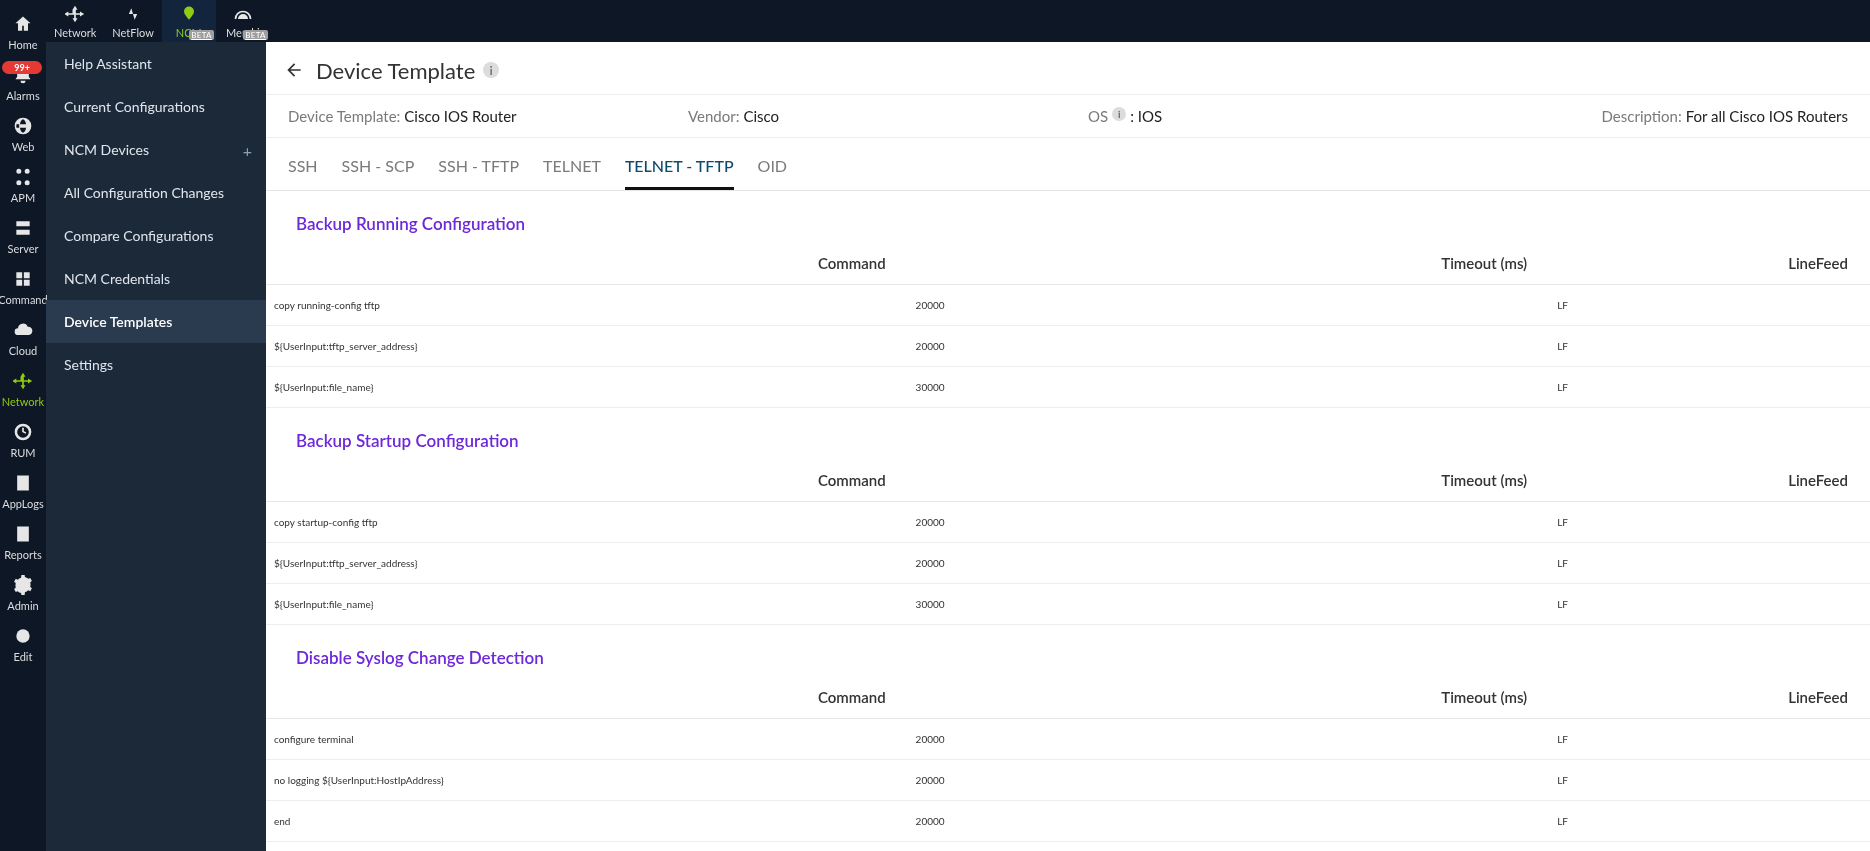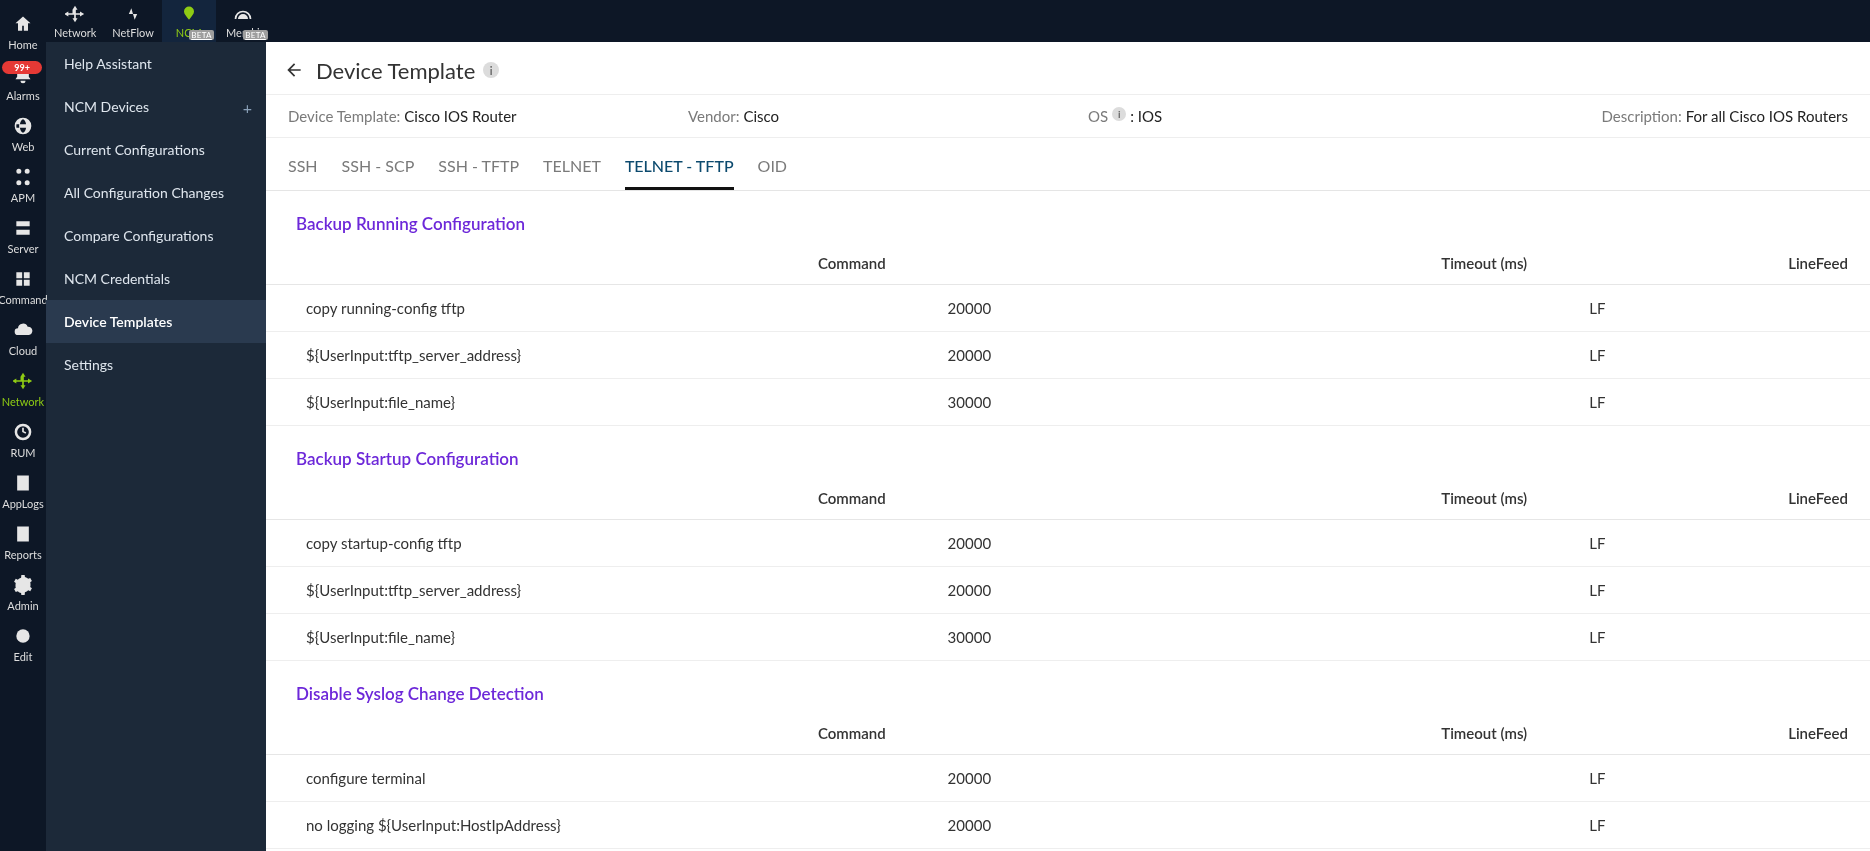--- a/index.html
+++ b/index.html
@@ -52,21 +52,21 @@
 
   .tabs { display:flex; gap:24px; padding: 18px 22px 0; font-size:16px; color:#7a7a7a; border-bottom:1px solid #e5e5e5; }
   .tab { padding-bottom:12px; cursor:pointer; }
   .tab.active { color:#0c4a6e; border-bottom:3px solid #111; font-weight:500; }
 
   .section { margin-top:22px; }
   .section-title { font-size:17px; font-weight:600; padding:0 30px 8px; color:#6d28d9; }
 
   .tbl { width:100%; border-collapse:collapse; }
   .tbl th { text-align:right; font-weight:600; font-size:15px; padding:12px 22px; border-bottom:1px solid #e6e6e6; background:#fafafa00; }
-  .tbl td { text-align:left; font-size:15px; padding:14px 40px; border-bottom:1px solid #eee; color:#333; }
+  .tbl td { text-align:left; font-size:10px; padding:14px 8px; border-bottom:1px solid #eee; color:#333; }
   .col-cmd { width:40%; }
   .col-timeout { width:40%; }
   .col-lf { width:20%; }
 </style>
 </head>
 <body>
 
 <div class="app">
   <div class="rail" id="rail">
       <div class="rail-item">
@@ -176,22 +176,22 @@
             <path d="M6 18a6 6 0 0112 0H6zm-2 0a8 8 0 0116 0h2A10 10 0 002 18h2z"></path>
           </svg>
           <span class="top-tab-label">Meraki</span>
           <span class="beta-tag">BETA</span>
         </div>
       </div>
 
     <div style="display:flex; flex:1; overflow:hidden;">
       <div class="sidebar" id="sidebar">
           <div class="sidebar-item"><span>Help Assistant</span></div>
+          <div class="sidebar-item"><span>Current Configurations</span></div>
           <div class="sidebar-item"><span>NCM Devices</span><span class="plus">+</span></div>
-          <div class="sidebar-item"><span>Current Configurations</span></div>
           <div class="sidebar-item"><span>All Configuration Changes</span></div>
           <div class="sidebar-item"><span>Compare Configurations</span></div>
           <div class="sidebar-item"><span>NCM Credentials</span></div>
           <div class="sidebar-item active"><span>Device Templates</span></div>
           <div class="sidebar-item"><span>Settings</span></div>
         </div>
 
       <div style="flex:1; display:flex; flex-direction:column; overflow:hidden;">
         <div class="titlebar">
           <div class="back-btn">

